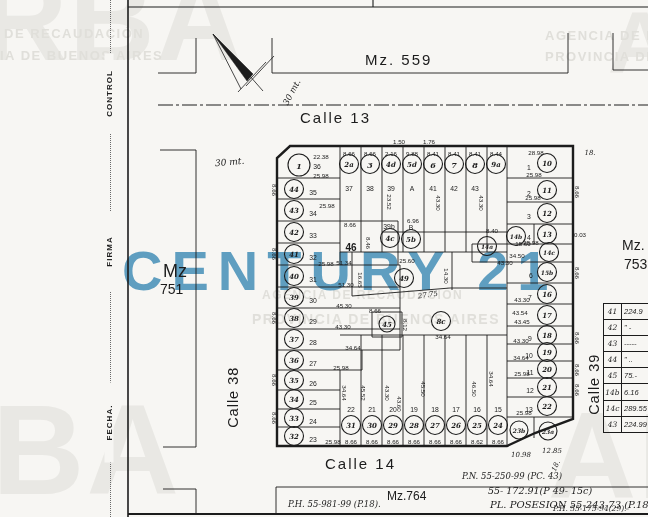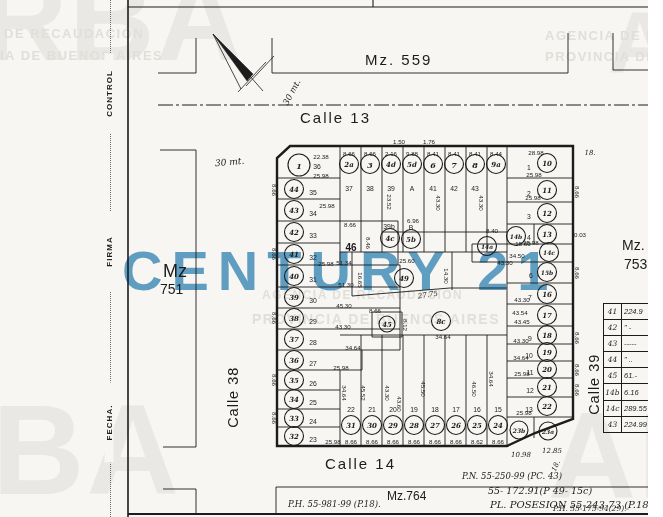--- a/index.html
+++ b/index.html
@@ -393,21 +393,21 @@
       <div class="trow">
         <div class="c1">43</div>
         <div class="c2">-----</div>
       </div>
       <div class="trow">
         <div class="c1">44</div>
         <div class="c2">" ..</div>
       </div>
       <div class="trow">
         <div class="c1">45</div>
-        <div class="c2">61.-</div>
+        <div class="c2">75.-</div>
       </div>
       <div class="trow">
         <div class="c1">14b</div>
         <div class="c2">6.16</div>
       </div>
       <div class="trow">
         <div class="c1">14c</div>
         <div class="c2">289.55</div>
       </div>
       <div class="trow">

